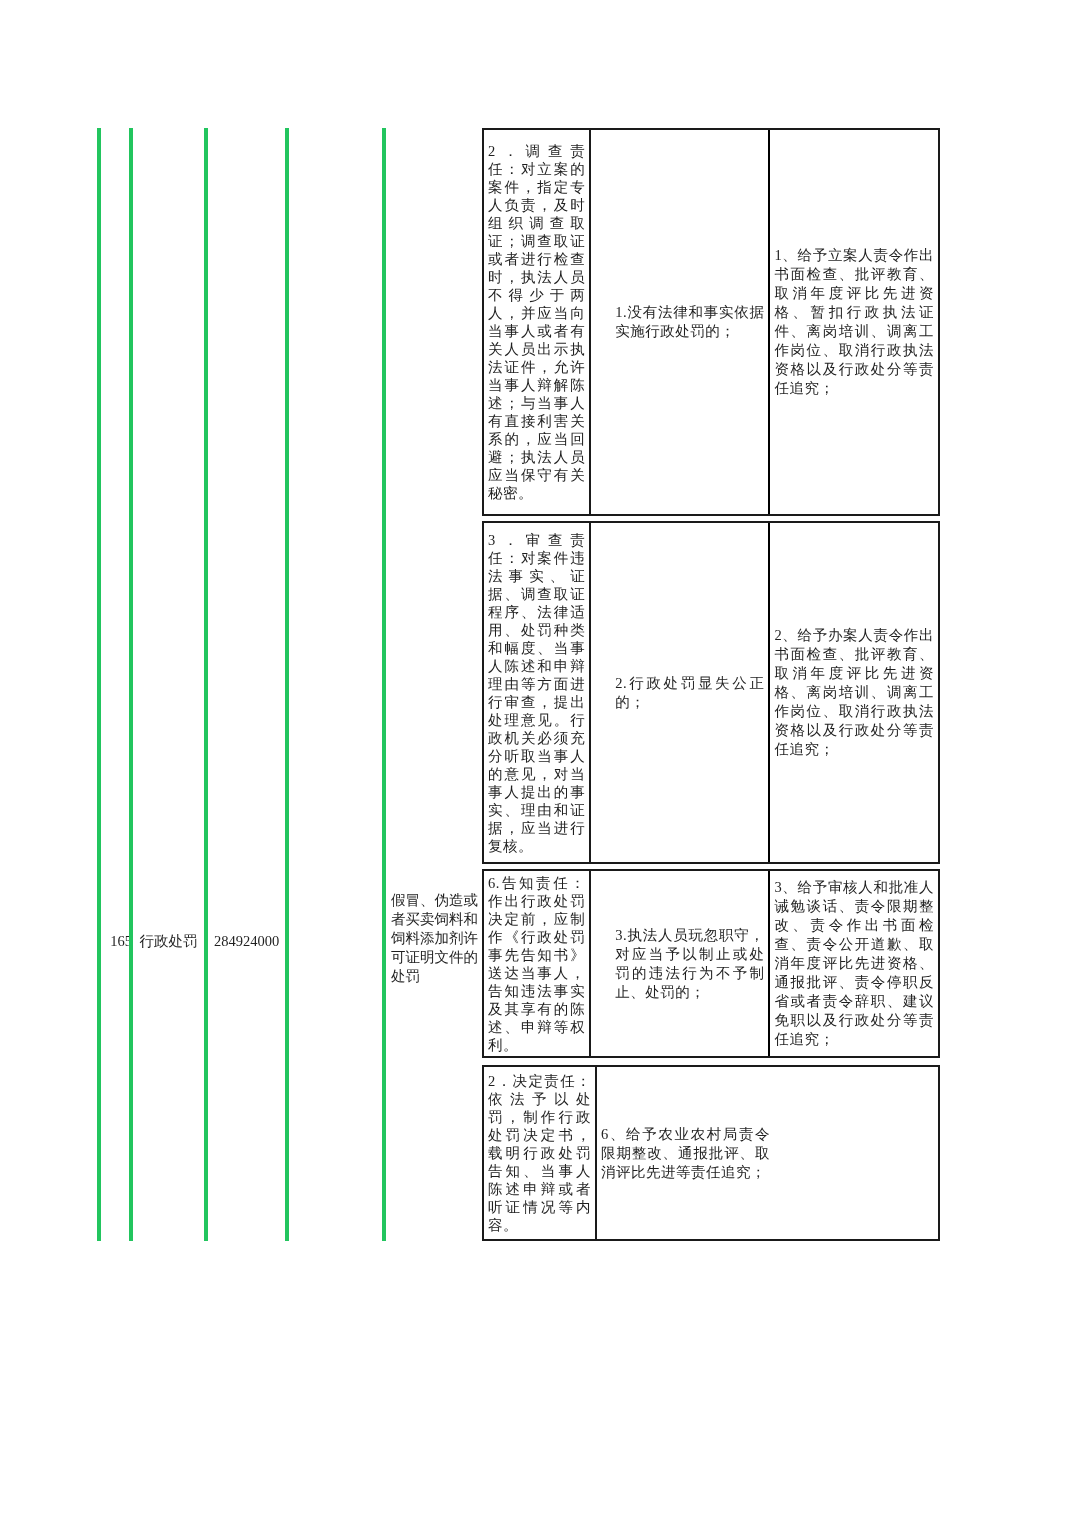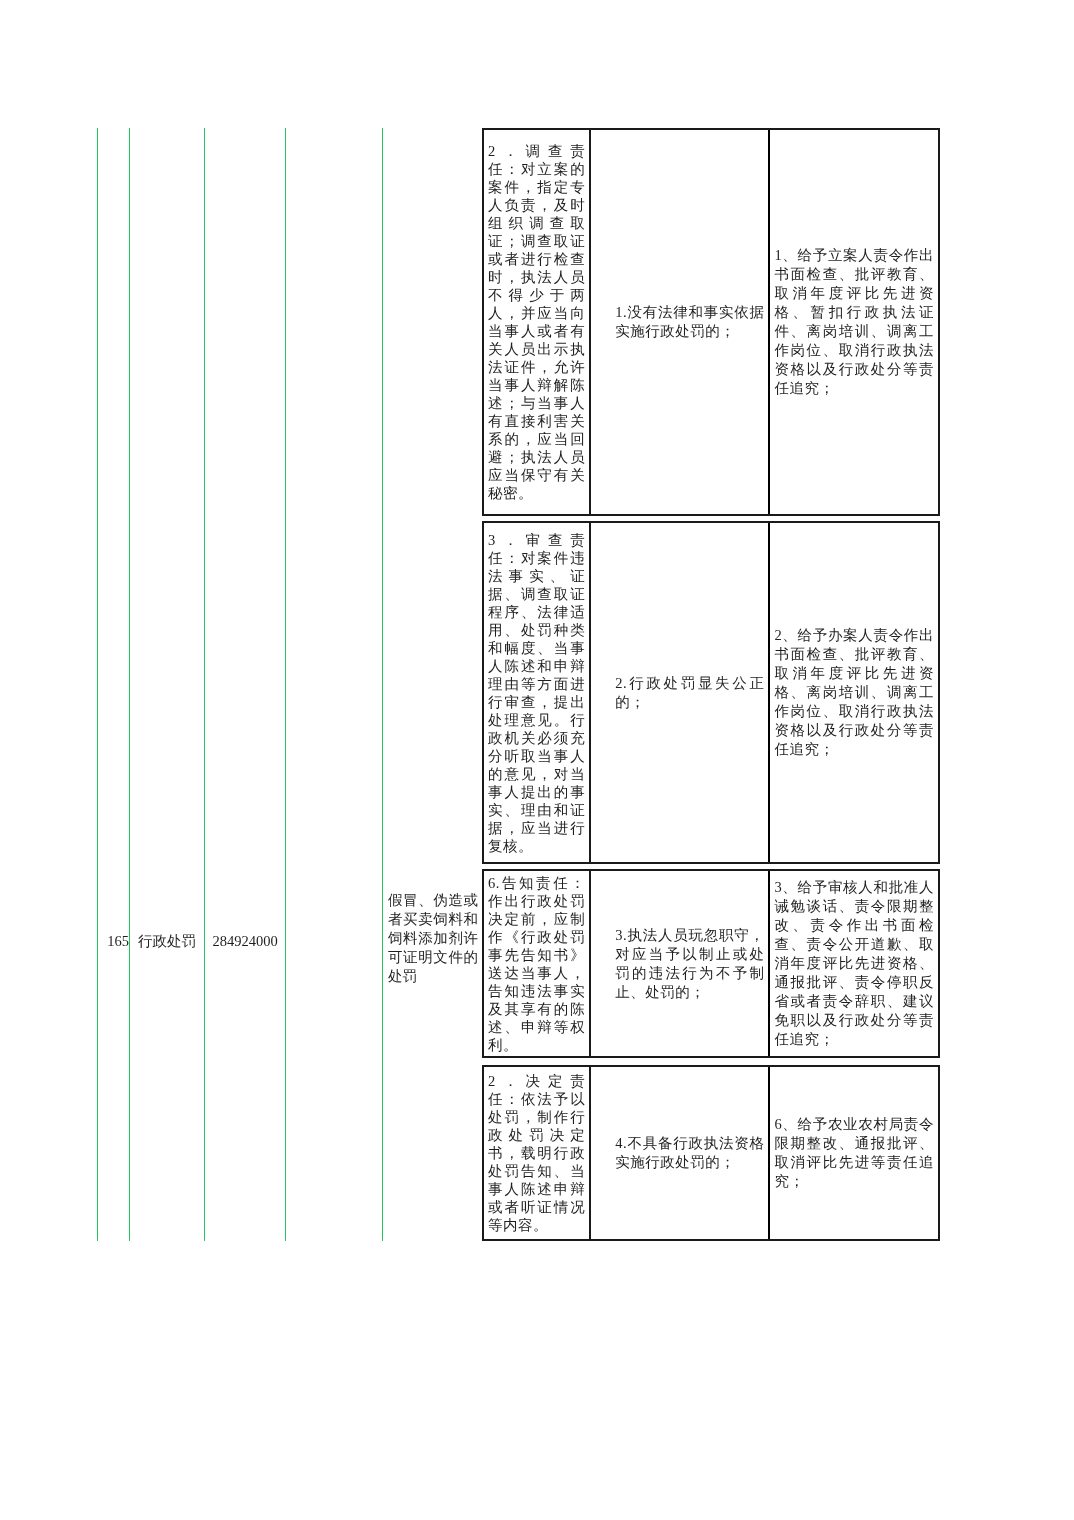--- a/index.html
+++ b/index.html
@@ -20,21 +20,21 @@
     left: 97px;
     top: 128px;
     width: 843px;
     height: 1113px;
   }
   
   .lcol {
     position: absolute;
     top: 0;
     height: 1113px;
-    border-left: 1px solid #22c55e;
+    border-left: 4px solid #22c55e;
   }
   .lcol-a { left: 0;   width: 32px; padding-left: 40px; }
   .lcol-b { left: 32px;  width: 75px; }
   .lcol-c { left: 107px; width: 81px; }
   .lcol-d { left: 188px; width: 97px; }
   .lcol-e { left: 285px; width: 100px; }
   .lcol-text {
     position: absolute;
     left: 0;
     width: 100%;
@@ -149,23 +149,20 @@
         </div>
         <div class="cell cell-acct">
           <div class="cell-text">3、给予审核人和批准人诫勉谈话、责令限期整改、责令作出书面检查、责令公开道歉、取消年度评比先进资格、通报批评、责令停职反省或者责令辞职、建议免职以及行政处分等责任追究；</div>
         </div>
       </div>
 
       <div class="rrow rrow-4">
         <div class="cell cell-duty">
           <div class="cell-text">2．决定责任：依法予以处罚，制作行政处罚决定书，载明行政处罚告知、当事人陈述申辩或者听证情况等内容。</div>
         </div>
-        <div class="cell cell-viol">
-          <div class="cell-text">4.不具备行政执法资格实施行政处罚的；</div>
-        </div>
         <div class="cell cell-acct">
           <div class="cell-text">6、给予农业农村局责令限期整改、通报批评、取消评比先进等责任追究；</div>
         </div>
       </div>
 
     </div>
   </div>
 </div>
 
 </body></html>

